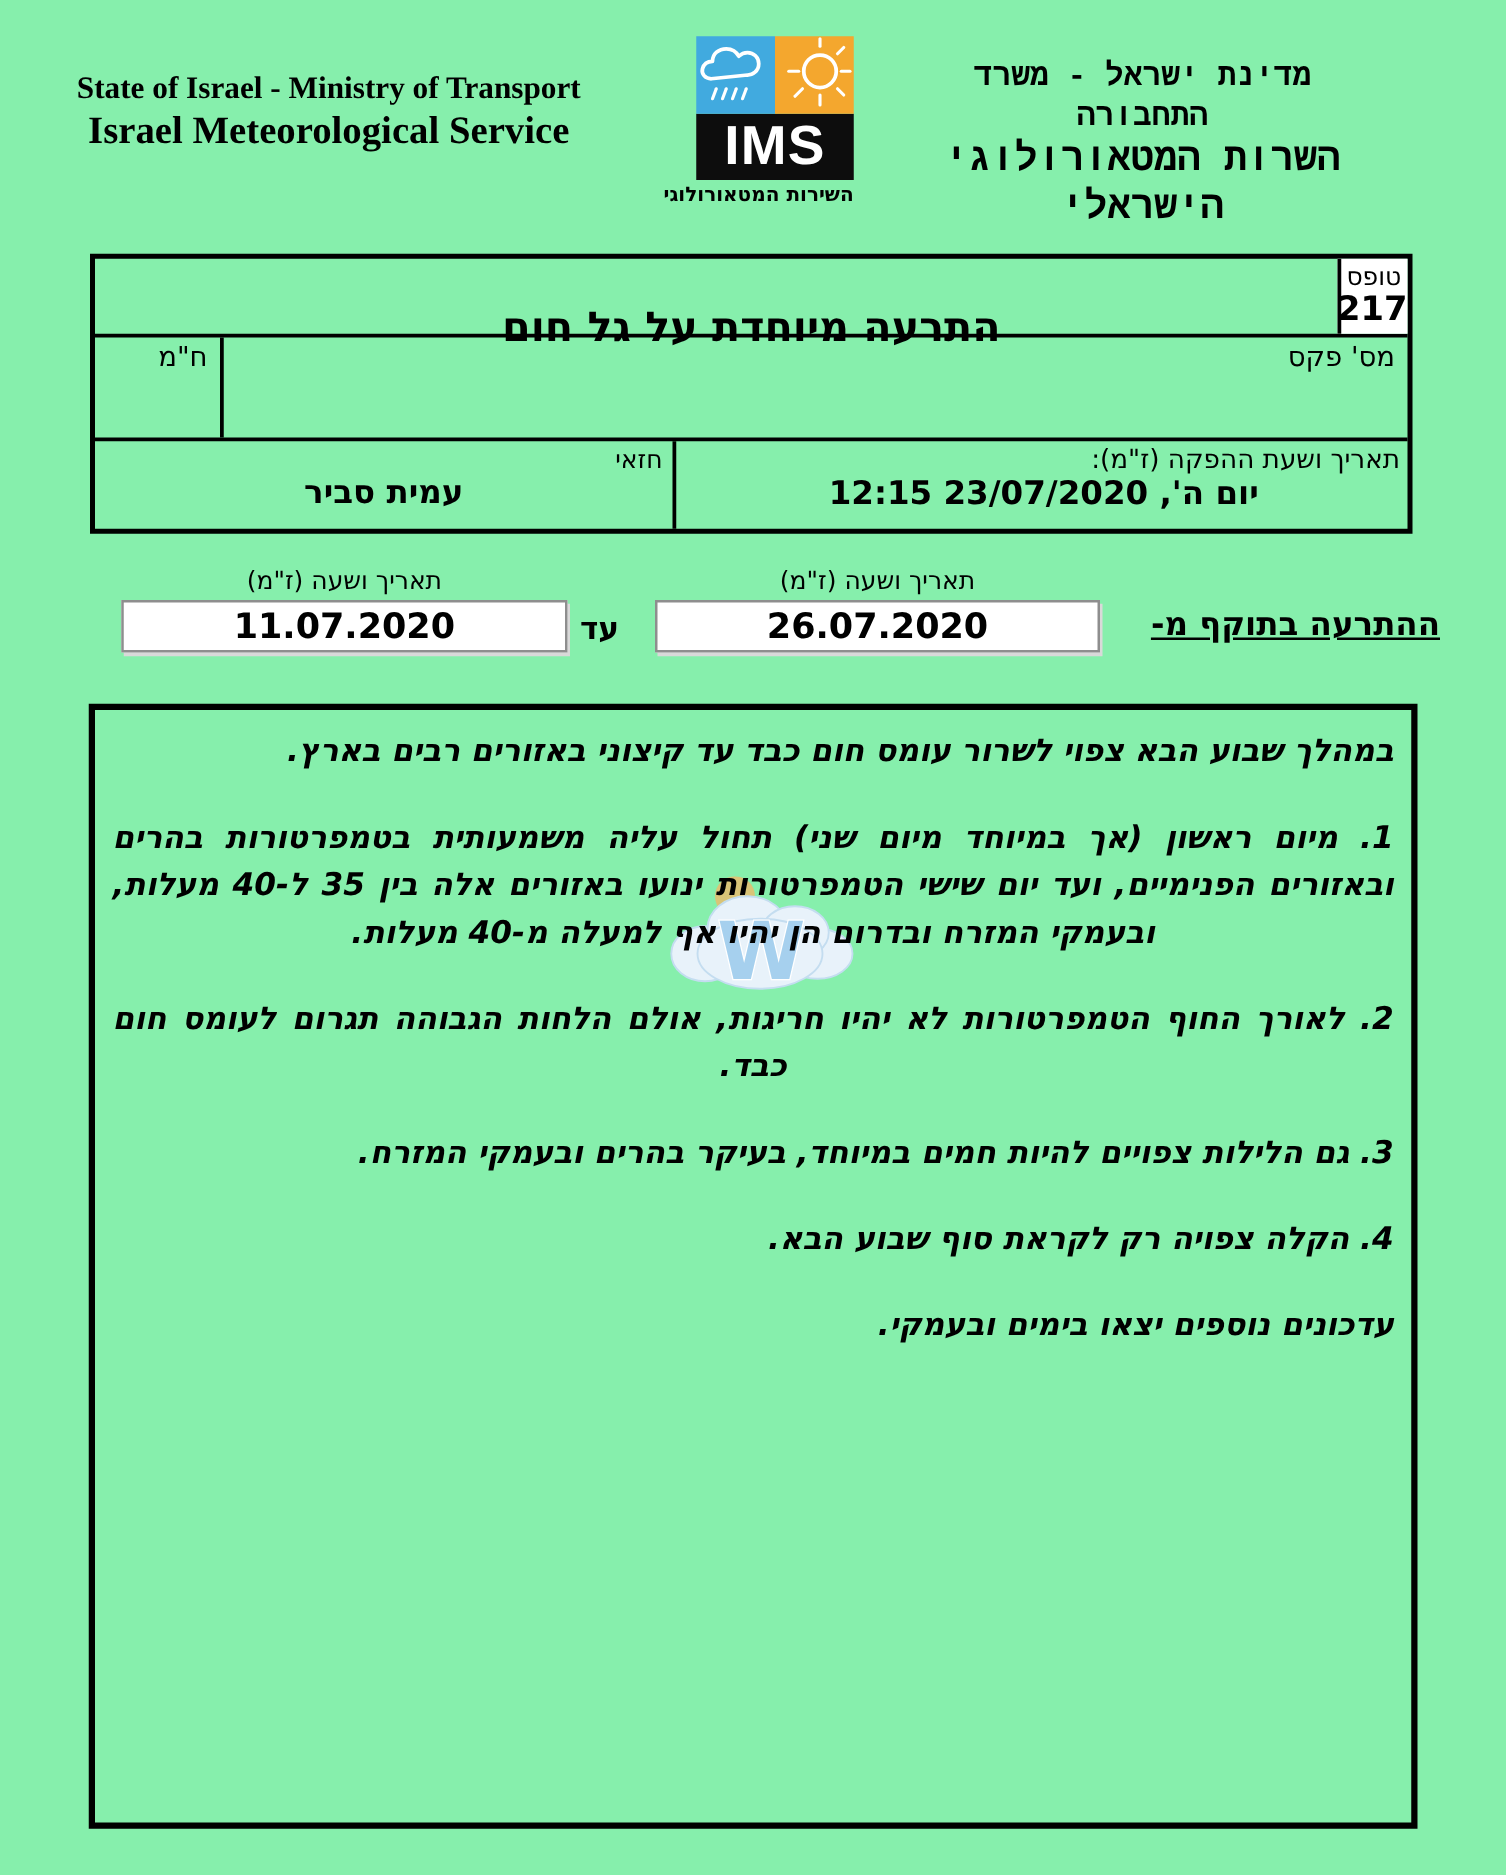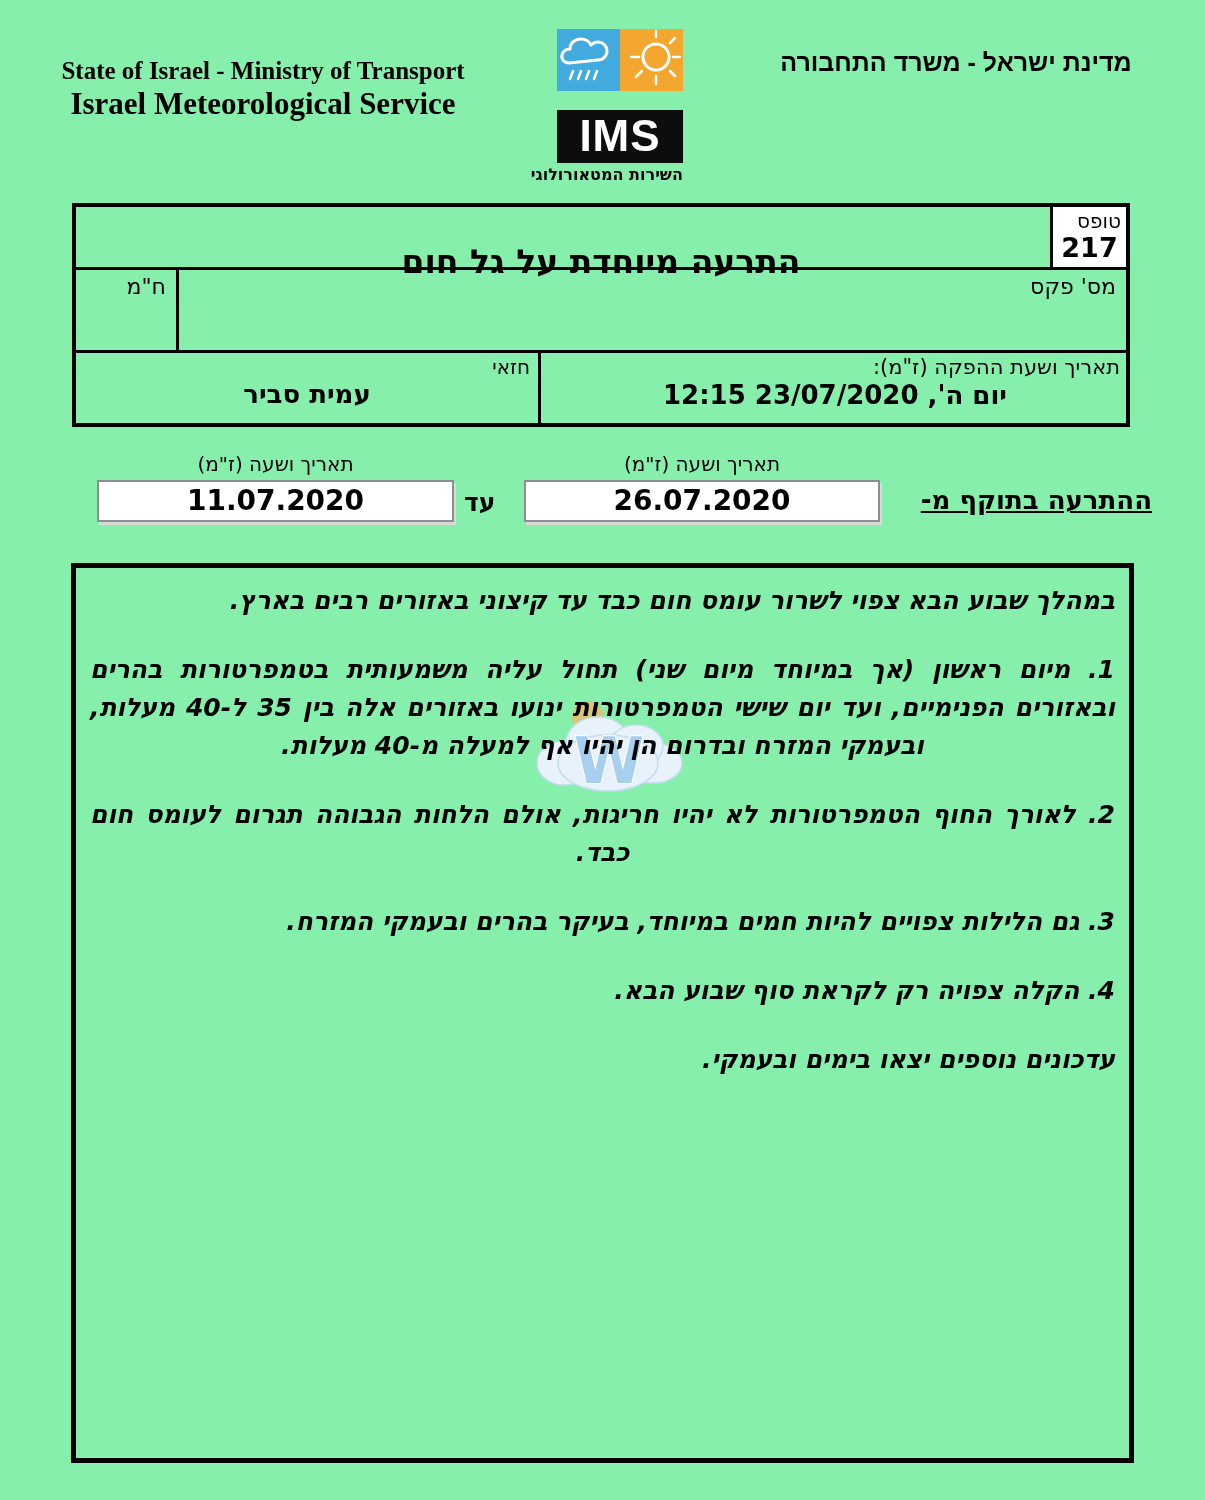--- a/index.html
+++ b/index.html
@@ -13,36 +13,36 @@
   .hdr-en .l2{font-size:31px;line-height:36px;}
 
   .logo{position:absolute;left:557px;top:29px;width:126px;}
   .logo-squares{display:flex;height:62px;}
   .sq{width:63px;height:62px;position:relative;}
   .sq svg{position:absolute;inset:0;}
   .sq-blue{background:#41aadf;}
   .sq-orange{background:#f4a72e;}
   .logo-band{height:53px;background:#0d0d0d;color:#fff;text-align:center;
              font-family:"Liberation Sans",sans-serif;font-weight:bold;
-             font-size:44px;line-height:51px;letter-spacing:1px;margin-top:19px;}
+             font-size:44px;line-height:51px;letter-spacing:1px;}
   .logo-caption{margin-top:2px;text-align:center;font-size:16px;font-weight:bold;
                 direction:rtl;white-space:nowrap;}
 
-  .hdr-he{position:absolute;left:762px;top:46px;width:388px;text-align:center;direction:rtl;
-          font-family:Liberation Sans, sans-serif;font-weight:bold;}
+  .hdr-he{position:absolute;left:720px;top:46px;width:388px;text-align:center;direction:rtl;
+          font-family:Liberation Mono, monospace;font-weight:bold;}
   .hdr-he .l1{font-size:25px;line-height:32px;}
   .hdr-he .l2{font-size:31px;line-height:38px;}
 
   
   .form-table{position:absolute;left:72px;top:203px;width:1058px;border:4px solid #000;
               box-sizing:border-box;direction:rtl;}
   .row1{position:relative;height:60px;}
   .form-title{position:absolute;inset:0;text-align:center;font-weight:bold;
               font-size:33px;line-height:58px;margin-top:26px;}
-  .form-num-cell{position:absolute;right:0;top:0;height:100%;width:76px;
+  .form-num-cell{position:absolute;right:0;top:0;height:100%;width:56px;
                  border-left:3px solid #000;box-sizing:border-box;z-index:2;background:#fff;}
   .form-num-cell .lbl{font-size:20px;line-height:24px;text-align:right;padding:2px 5px 0 0;}
   .form-num-cell .num{font-size:27px;line-height:30px;font-weight:bold;text-align:center;}
   .row2{position:relative;height:80px;border-top:3px solid #000;}
   .fax-lbl{position:absolute;right:0;top:0;padding:4px 10px;font-size:22px;}
   .sig-cell{position:absolute;left:0;top:0;height:100%;width:103px;
             border-right:3px solid #000;box-sizing:border-box;}
   .sig-cell .lbl{padding:4px 10px;font-size:22px;text-align:right;}
   .row3{position:relative;height:70px;border-top:3px solid #000;}
   .fc-cell{position:absolute;left:0;top:0;height:100%;width:465px;
@@ -117,20 +117,21 @@
           </svg>
         </span>
       </div>
     </div>
     <div class="logo-band">IMS</div>
     <div class="logo-caption">השירות המטאורולוגי</div>
   </div>
 
   <div class="hdr-he">
     <div class="l1">מדינת ישראל - משרד התחבורה</div>
+    <div class="l2">השרות המטאורולוגי הישראלי</div>
   </div>
 
   <div class="form-table">
     <div class="row1">
       <div class="form-title">התרעה מיוחדת על גל חום</div>
       <div class="form-num-cell">
         <div class="lbl">טופס</div>
         <div class="num">217</div>
       </div>
     </div>

